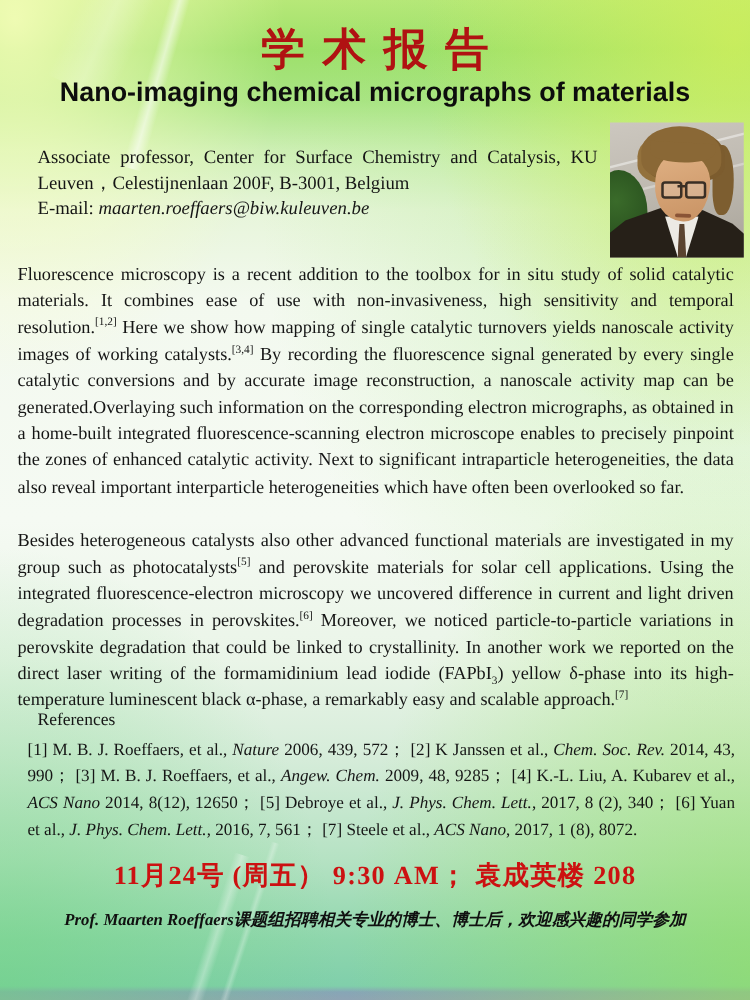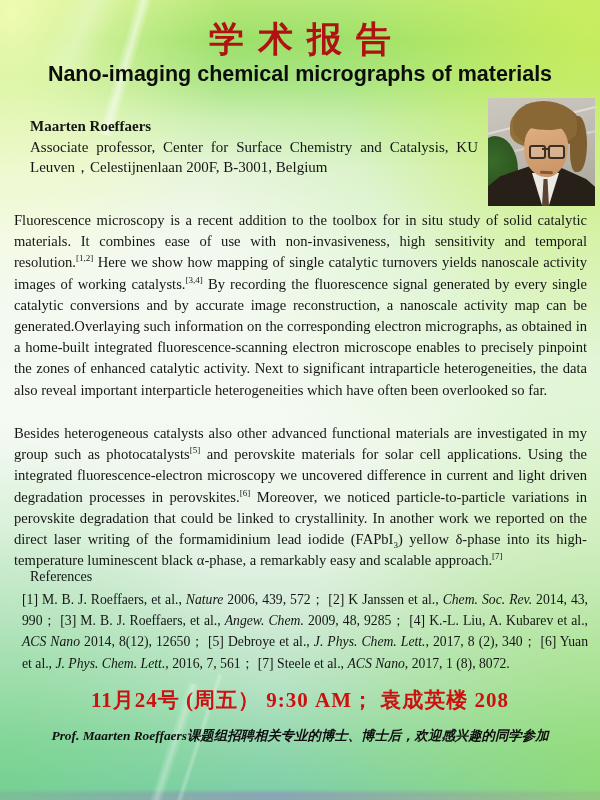--- a/index.html
+++ b/index.html
@@ -81,22 +81,22 @@
 
   <div class="streak s1"></div>
   <div class="streak s2"></div>
   <div class="streak s3"></div>
   <div class="streak s4"></div>
 
   <h1 class="title">学术报告</h1>
   <h2 class="subtitle">Nano-imaging chemical micrographs of materials</h2>
 
   <div class="speaker">
-    <div class="s-name">Maarten Roeffaers</div>
     <div class="s-aff">Associate professor, Center for Surface Chemistry and Catalysis, KU Leuven，Celestijnenlaan 200F, B-3001, Belgium</div>
+    <div class="s-email"><span>E-mail: </span><span class="it">maarten.roeffaers@biw.kuleuven.be</span></div>
   </div>
 
   <div class="photo">
     <div class="ph-line ph-l1"></div>
     <div class="ph-line ph-l2"></div>
     <div class="ph-foliage"></div>
     <div class="ph-hairside"></div>
     <div class="ph-hair"></div>
     <div class="ph-neck"></div>
     <div class="ph-suit"></div>

